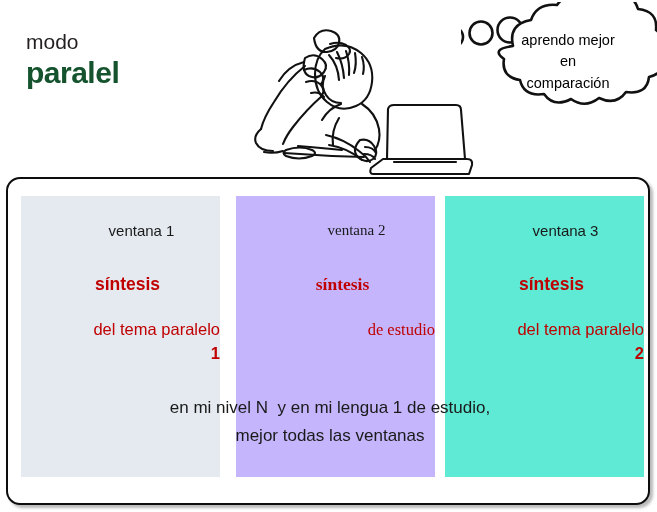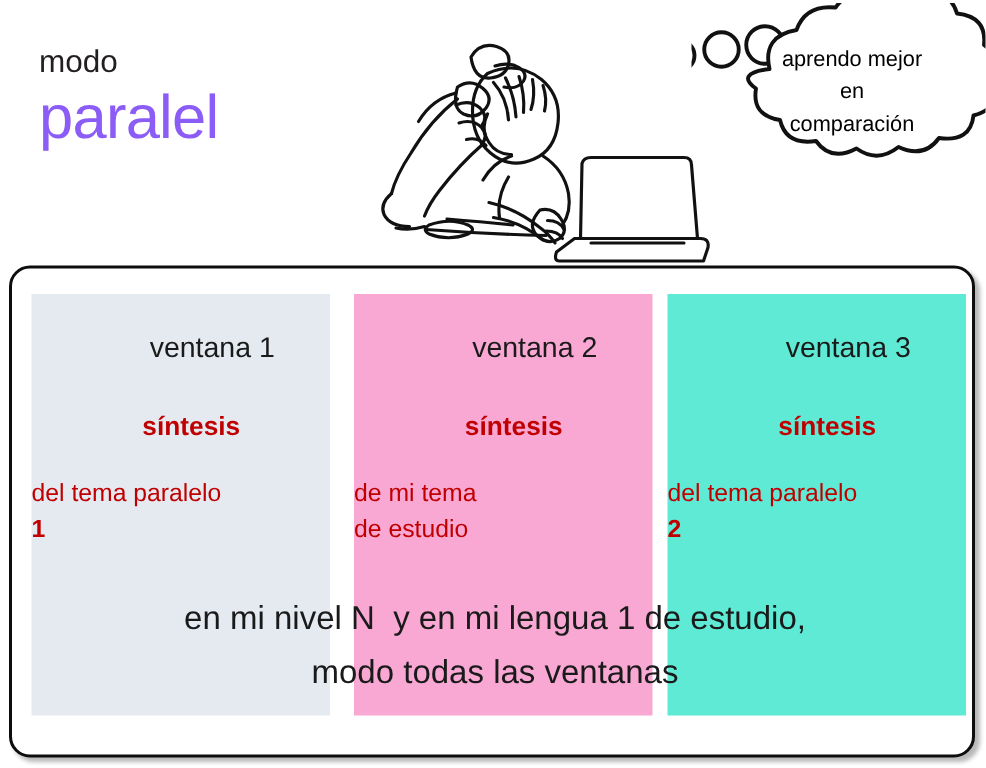--- a/index.html
+++ b/index.html
@@ -29,23 +29,23 @@
     top: 30px;
     width: 210px;
   }
   #mode-label {
     font-size: 21px;
     color: #231f20;
     line-height: 1.1;
     letter-spacing: 0px;
   }
   #mode-name {
-    font-size: 41px;
-    font-weight: normal;
-    color: #8b5cf6;
+    font-size: 30px;
+    font-weight: bold;
+    color: #14532d;
     line-height: 1.05;
     margin-top: 4px;
     letter-spacing: -0.5px;
   }
 
   
   #illustration {
     position: absolute;
     left: 210px;
     top: 0px;
@@ -93,63 +93,63 @@
     height: 100%;
   }
 
   .column {
     position: absolute;
     top: 17px;
     height: 281px;
     width: 199px;
   }
   .col-0 { left: 13px;  background: #e5eaf1; }
-  .col-1 { left: 228px; background: #f9a8d4; }
+  .col-1 { left: 228px; background: #c4b5fd; font-family: Liberation Serif, serif; }
   .col-2 { left: 437px; background: #5eead4; }
 
   .col-title {
     position: absolute;
     top: 26px;
     left: 0; right: 0;
     text-align: center;
-    font-size: 19px;
+    font-size: 15px;
     color: #1a1a1a;
     padding-left: 42px;
   }
   .col-emph {
     position: absolute;
     top: 78px;
     left: 0; right: 0;
     text-align: center;
     font-size: 17.5px;
     font-weight: bold;
     color: #c00000;
     margin-left: 14px;
   }
   .col-body {
     position: absolute;
     top: 122px;
     left: 0; right: 0;
-    text-align: left;
+    text-align: right;
     font-size: 16.5px;
     color: #c00000;
     line-height: 1.45;
   }
   .col-body .strong {
     font-weight: bold;
   }
 
   
   #footer-caption {
     position: absolute;
     left: 0;
     top: 215px;
     width: 644px;
     text-align: center;
-    font-size: 22px;
+    font-size: 17px;
     color: #1a1a1a;
     line-height: 1.62;
     z-index: 5;
   }
   #footer-caption div { white-space: pre; }
 </style>
 </head>
 <body>
 
 <div id="header-area">
@@ -255,33 +255,32 @@
       <div class="col-body">
         <div>del tema paralelo</div>
         <div class="strong">1</div>
       </div>
     </div>
 
     <div class="column col-1">
       <div class="col-title">ventana 2</div>
       <div class="col-emph">síntesis</div>
       <div class="col-body">
-        <div>de mi tema</div>
         <div>de estudio</div>
       </div>
     </div>
 
     <div class="column col-2">
       <div class="col-title">ventana 3</div>
       <div class="col-emph">síntesis</div>
       <div class="col-body">
         <div>del tema paralelo</div>
         <div class="strong">2</div>
       </div>
     </div>
 
   </div>
 
   <div id="footer-caption">
     <div>en mi nivel N  y en mi lengua 1 de estudio,</div>
-    <div>modo todas las ventanas</div>
+    <div>mejor todas las ventanas</div>
   </div>
 </div>
 
 </body></html>

